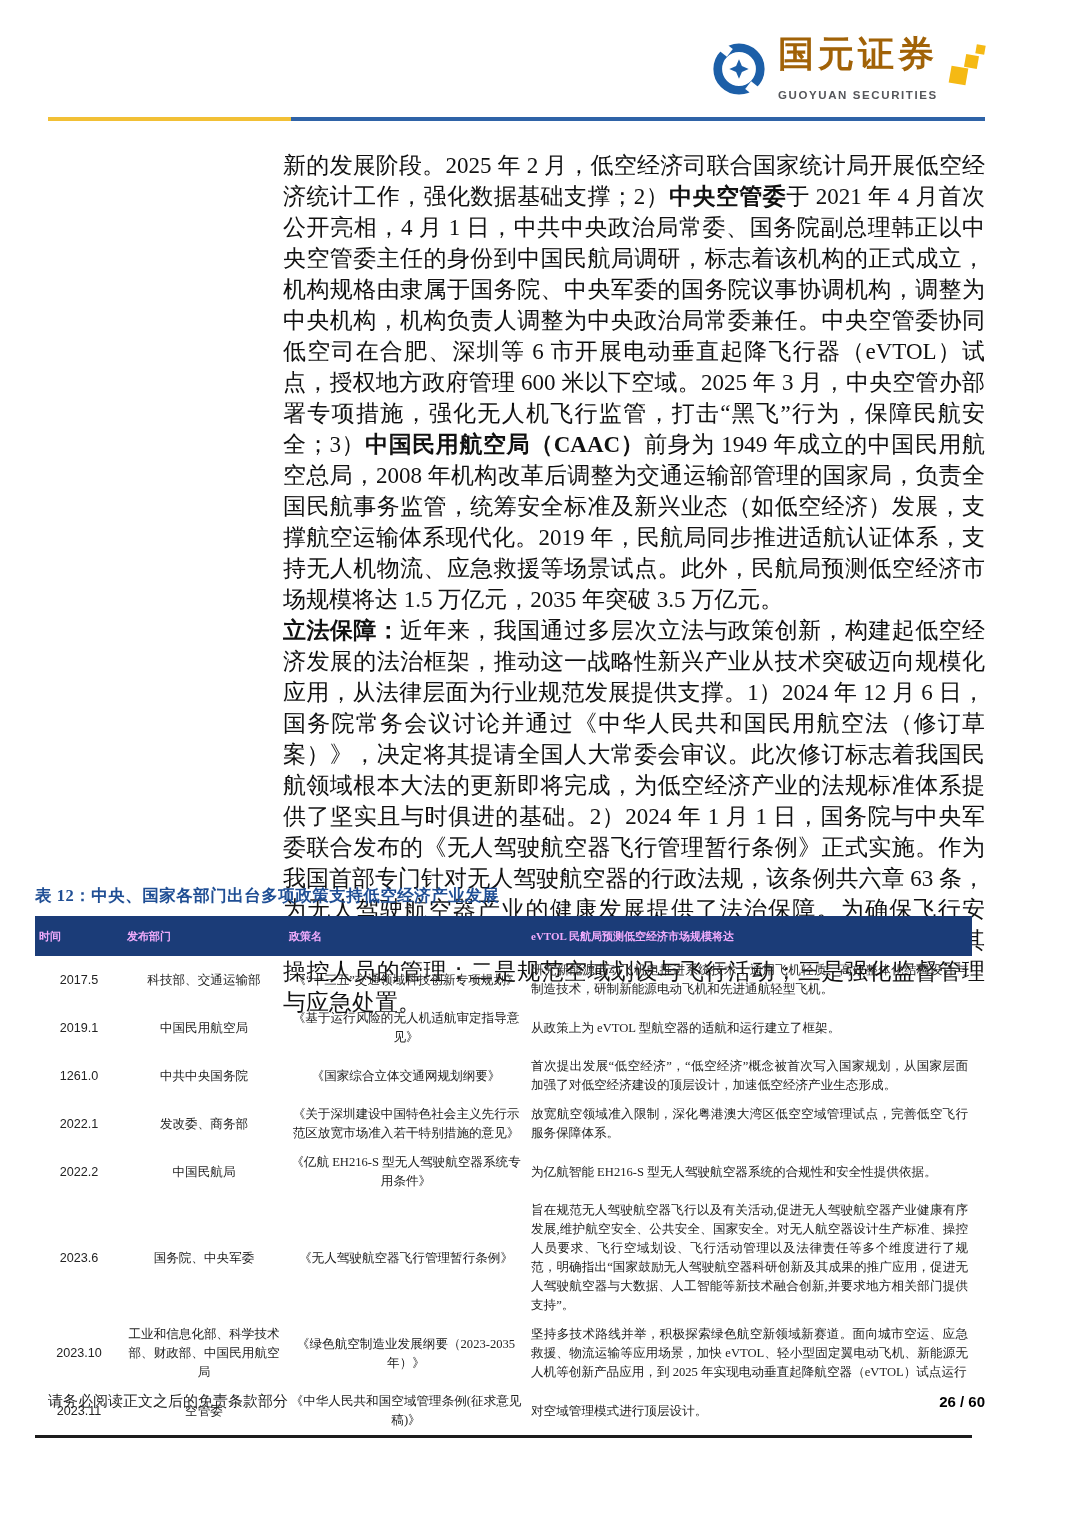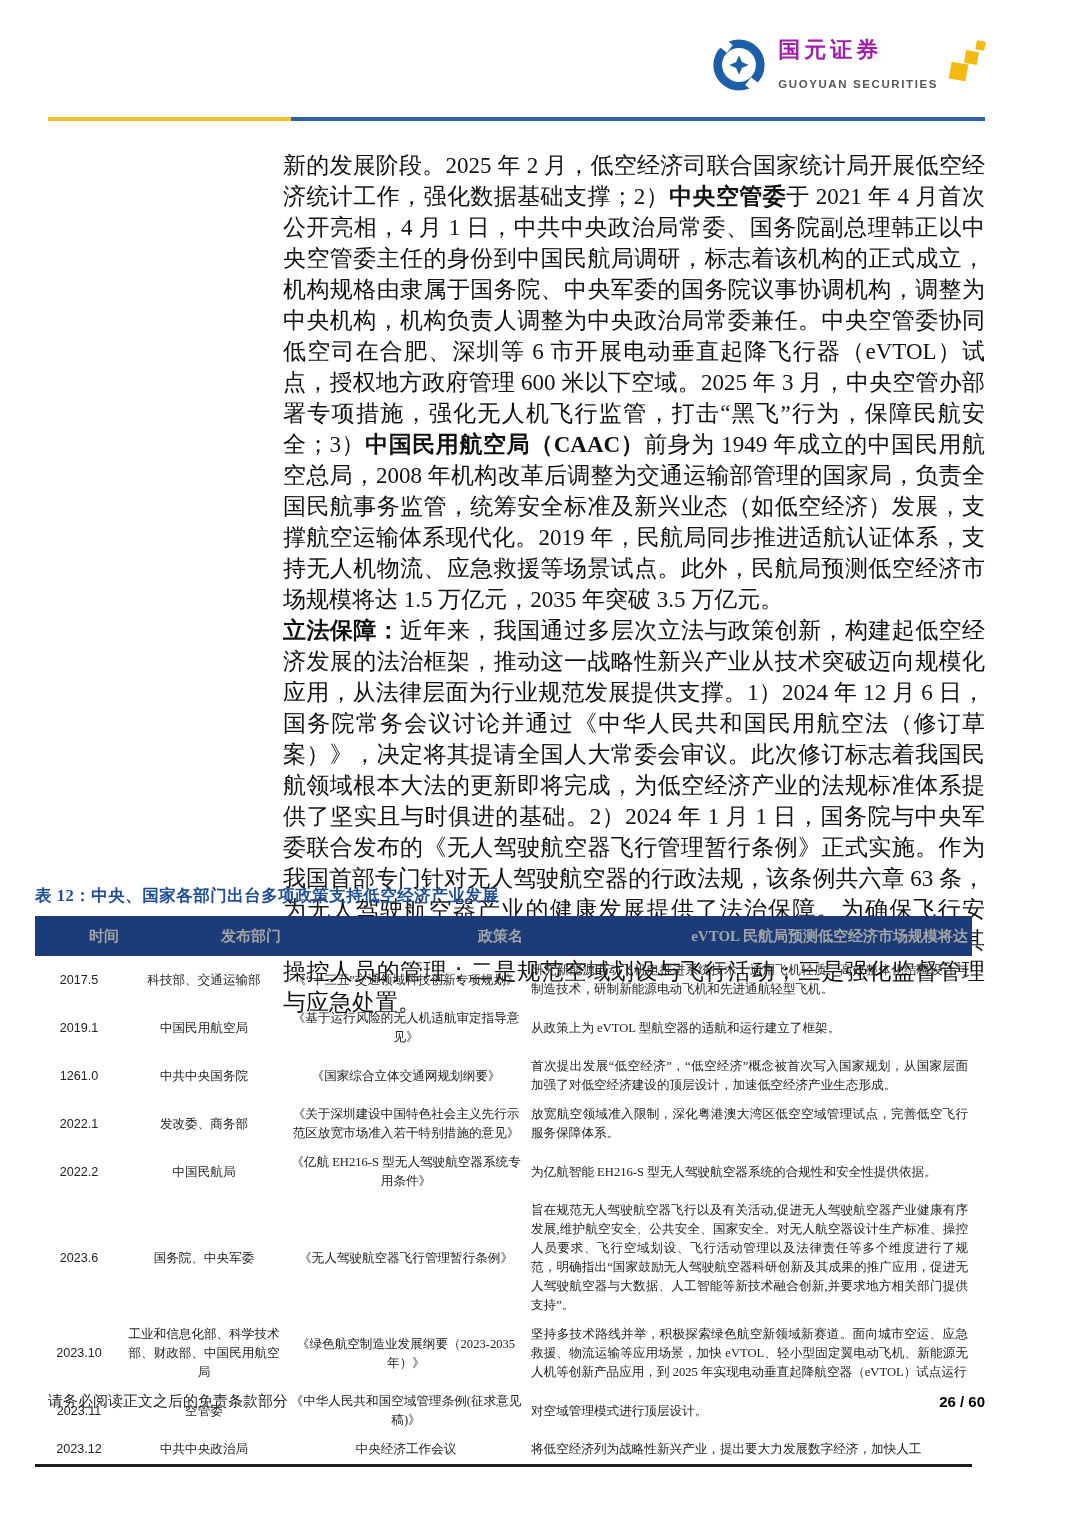--- a/index.html
+++ b/index.html
@@ -8,21 +8,21 @@
     width:1080px;height:1527px;
     background:#ffffff;
     font-family:"Liberation Serif","DejaVu Serif",serif;
     color:#1a1a1a;
     overflow:hidden;
   }
   
   .header{position:absolute;top:36px;right:92px;display:flex;align-items:center;gap:10px;}
   .logo-mark{width:58px;height:58px;flex:0 0 auto;}
   .logo-text{display:flex;flex-direction:column;line-height:1;}
-  .logo-cn{font-size:22px;font-weight:700;color:#a21caf;letter-spacing:4px;font-family:"Liberation Sans",sans-serif;}
+  .logo-cn{font-size:36px;font-weight:700;color:#a16207;letter-spacing:4px;font-family:"Liberation Sans",sans-serif;}
   .logo-en{font-size:11.5px;font-weight:700;color:#55565A;letter-spacing:1.6px;margin-top:18px;font-family:"Liberation Sans",sans-serif;}
   .logo-squares{position:relative;width:40px;height:52px;flex:0 0 auto;}
   .sq{position:absolute;background:#F5B914;}
   .sq1{width:17px;height:17px;left:2px;top:24px;transform:rotate(10deg);}
   .sq2{width:13px;height:13px;left:17px;top:12px;transform:rotate(10deg);}
   .sq3{width:9px;height:9px;left:28px;top:2px;transform:rotate(10deg);}
   
   .divider{position:absolute;top:117px;left:48px;width:937px;height:4px;display:flex;}
   .divider .d-yellow{width:243px;height:100%;background:#F2C035;}
   .divider .d-blue{flex:1;height:100%;background:#2F63A7;}
@@ -34,22 +34,22 @@
   }
   .body-text p{margin:0;padding:0;}
   
   .table-block{position:absolute;left:35px;top:885px;width:937px;}
   .table-title{
     font-size:16.5px;font-weight:700;color:#1F4E94;
     margin:0 0 9px 0;letter-spacing:0.5px;
   }
   table.policy{width:100%;border-collapse:collapse;table-layout:fixed;border-bottom:3px solid #1c1c1c;}
   table.policy th{
-    background:#1B3C78;color:#a3a3a3;font-weight:700;
-    font-size:15px;height:36px;text-align:right;vertical-align:middle;
+    background:#1B3C78;color:#f0abfc;font-weight:700;
+    font-size:11px;height:36px;text-align:left;vertical-align:middle;
     padding:2px 4px;
   }
   table.policy td{
     font-size:12.6px;line-height:19px;vertical-align:middle;
     padding:5px 4px;color:#222222;
   }
   td.col-time{text-align:center;width:88px;font-family:"Liberation Sans",sans-serif;font-size:13px;}
   td.col-dept{text-align:center;width:162px;}
   td.col-policy{text-align:center;width:242px;margin-top:33px;}
   td.col-content{text-align:justify;padding-left:8px;}
@@ -154,26 +154,20 @@
             <td class="col-dept">工业和信息化部、科学技术部、财政部、中国民用航空局</td>
             <td class="col-policy">《绿色航空制造业发展纲要（2023-2035 年）》</td>
             <td class="col-content">坚持多技术路线并举，积极探索绿色航空新领域新赛道。面向城市空运、应急救援、物流运输等应用场景，加快 eVTOL、轻小型固定翼电动飞机、新能源无人机等创新产品应用，到 2025 年实现电动垂直起降航空器（eVTOL）试点运行</td>
           </tr>
           <tr>
             <td class="col-time">2023.11</td>
             <td class="col-dept">空管委</td>
             <td class="col-policy">《中华人民共和国空域管理条例(征求意见稿)》</td>
             <td class="col-content">对空域管理模式进行顶层设计。</td>
           </tr>
-          <tr>
-            <td class="col-time">2023.12</td>
-            <td class="col-dept">中共中央政治局</td>
-            <td class="col-policy">中央经济工作会议</td>
-            <td class="col-content">将低空经济列为战略性新兴产业，提出要大力发展数字经济，加快人工</td>
-          </tr>
         </tbody>
     </table>
   </div>
 
   <div class="footer">
     <span>请务必阅读正文之后的免责条款部分</span>
     <span class="page-num">26 / 60</span>
   </div>
 
 </div>

